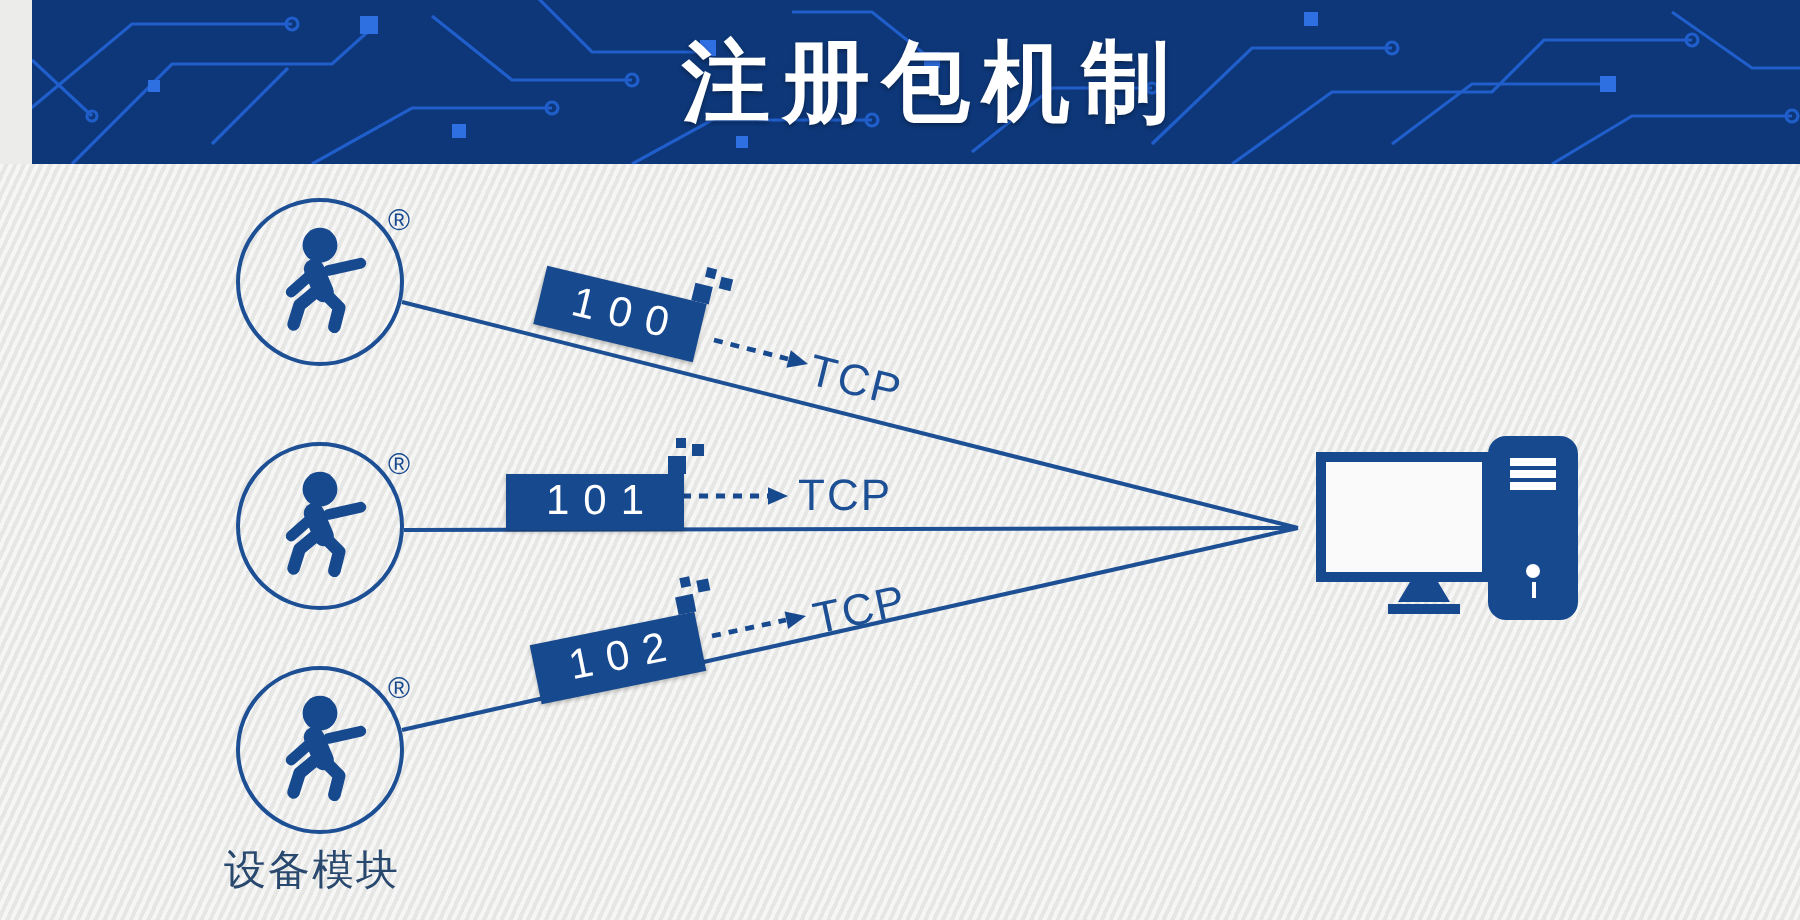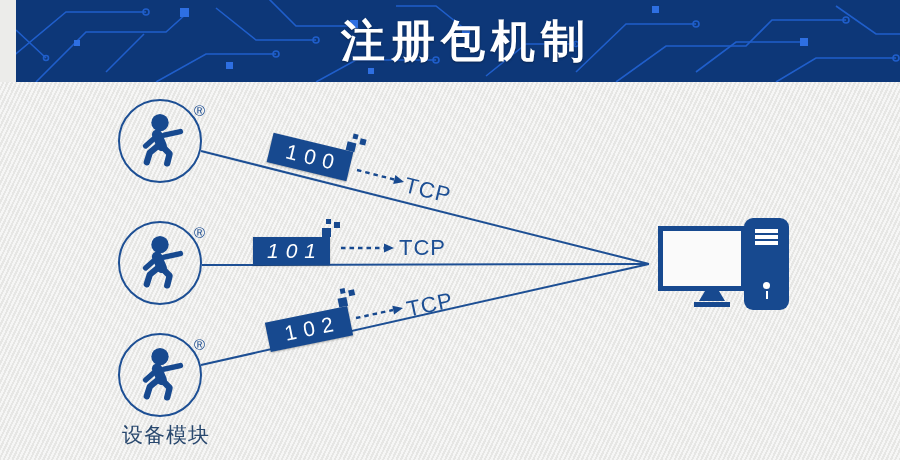--- a/index.html
+++ b/index.html
@@ -35,31 +35,31 @@
   }
   .device svg{position:absolute;left:10px;top:8px;}
   .tm{
     position:absolute;right:-5px;top:2px;font-size:15px;color:#17498f;
     background:transparent;line-height:1;
   }
   .d1{left:118px;top:99px;}
   .d2{left:118px;top:221px;}
   .d3{left:118px;top:333px;}
   .device-label{
-    position:absolute;left:122px;top:421px;font-size:21px;color:#29486e;letter-spacing:1px;
+    position:absolute;left:112px;top:421px;font-size:21px;color:#29486e;letter-spacing:1px;
   }
   
   .packet{
     position:absolute;background:#17498f;color:#fff;
     display:flex;align-items:center;justify-content:center;
     font-size:21px;letter-spacing:7px;text-indent:7px;
     box-shadow:0 1px 2px rgba(0,0,0,.25);
   }
   .p1{left:269px;top:142px;width:82px;height:30px;transform:rotate(13.5deg);}
-  .p2{left:253px;top:237px;width:77px;height:28px;font-style:italic;}
+  .p2{left:253px;top:237px;width:89px;height:28px;}
   .p3{left:267px;top:314px;width:84px;height:30px;transform:rotate(-11.5deg);}
   .pxa,.pxb,.pxc{position:absolute;background:#17498f;box-shadow:none;}
   .pxa{right:-1px;top:-9px;width:9px;height:9px;}
   .pxb{right:-10px;top:-15px;width:6px;height:6px;}
   .pxc{right:-1px;top:-18px;width:5px;height:5px;}
   
   .tcp{
     position:absolute;height:22px;line-height:22px;font-size:22px;color:#1d4f94;
     transform-origin:left center;letter-spacing:1px;
   }

